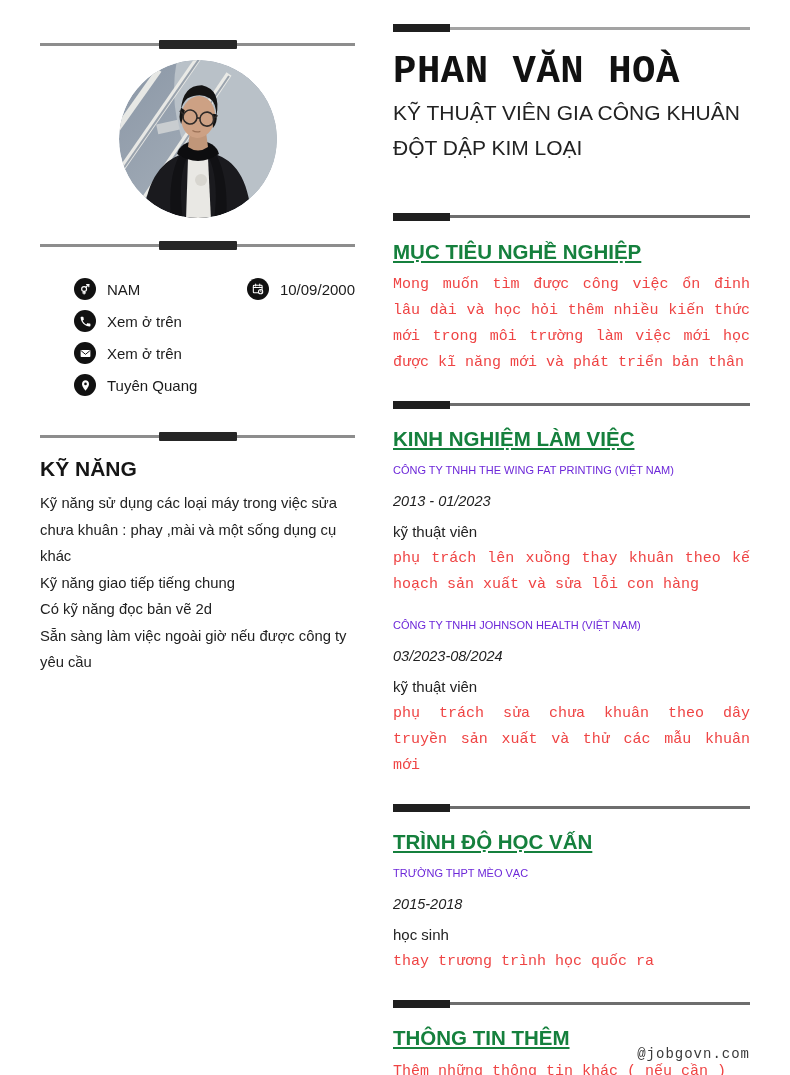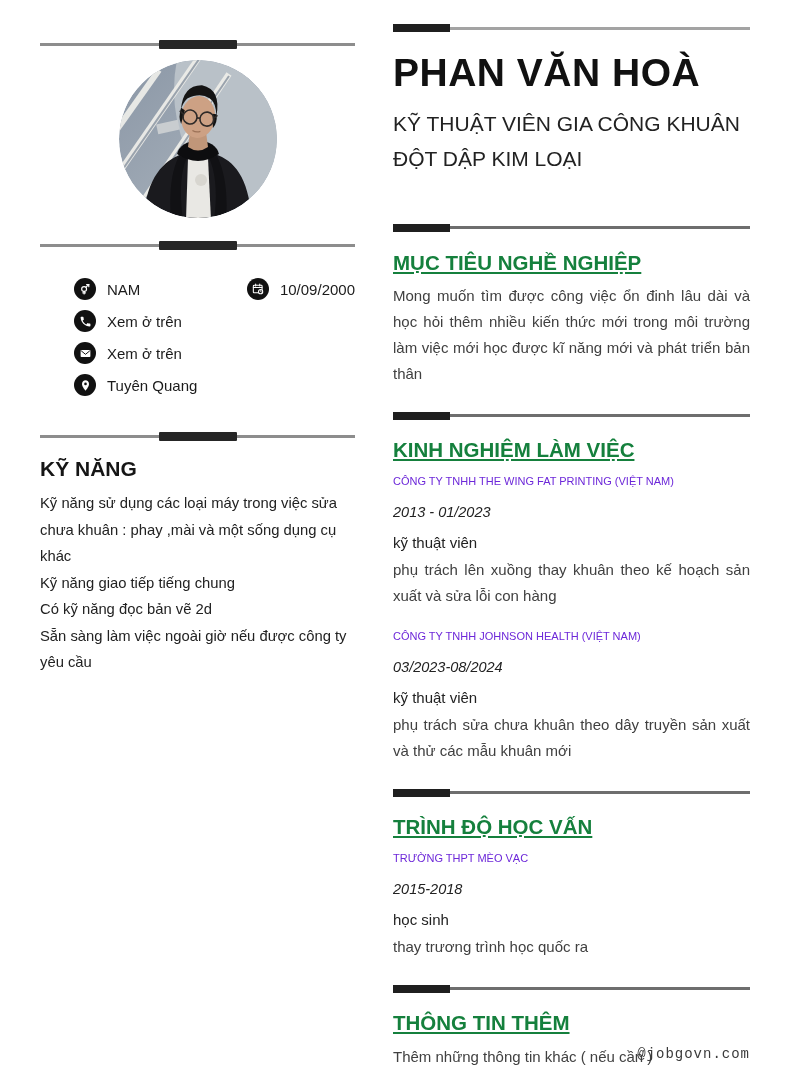--- a/index.html
+++ b/index.html
@@ -42,26 +42,26 @@
     display:flex; align-items:center; justify-content:center; flex:0 0 22px; }
   .badge-icon svg { display:block; }
   .info-label { margin-left:11px; font-size:15px; color:#1b1b1b; }
 
   .skills-heading { margin-top:16px; font-size:21px; font-weight:bold; color:#151515; }
   .skills-list { margin-top:9px; font-size:14.8px; line-height:26.5px; color:#222; }
   .skill-item { text-align:left; }
 
   
   .candidate-name { margin-top:19px; font-size:39px; font-weight:bold;
-    color:#111; letter-spacing:0.5px; line-height:1.12; }
-  .candidate-title { margin-top:11px; font-size:21px; line-height:35px;
+    color:#111; letter-spacing:0.5px; line-height:1.12;font-family:Liberation Mono, monospace; }
+  .candidate-title { font-size:21px; line-height:35px;
     color:#222; font-weight:400; }
 
   .section-heading { font-size:20.5px; font-weight:bold; color:#15803d;text-decoration:underline; }
-  .para { font-size:15px; line-height:26px; color:#404040; text-align:justify; }
+  .para { font-size:15px; line-height:26px; color:#ef4444; text-align:justify;font-family:Liberation Mono, monospace; }
   .company { font-size:11px; font-weight:normal; color:#6d28d9; line-height:25px;
     text-align:justify; }
   .period { font-size:14.5px; font-style:italic; color:#222; line-height:24px; }
   .role { font-size:15px; color:#222; line-height:25px; }
 
   .mt-sm { margin-top:6px; }
 
   .watermark { position:absolute; right:40px; bottom:13px;
     font-family:"Liberation Mono","DejaVu Sans Mono",monospace;
     font-size:14px; color:#3a3a3a; letter-spacing:1px; }

